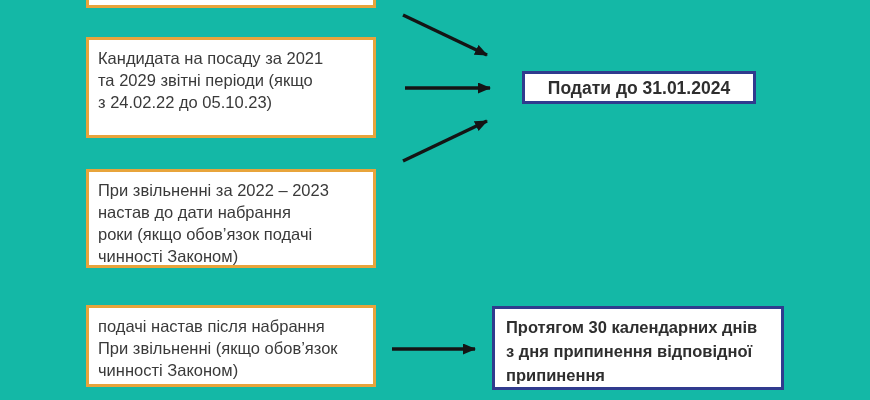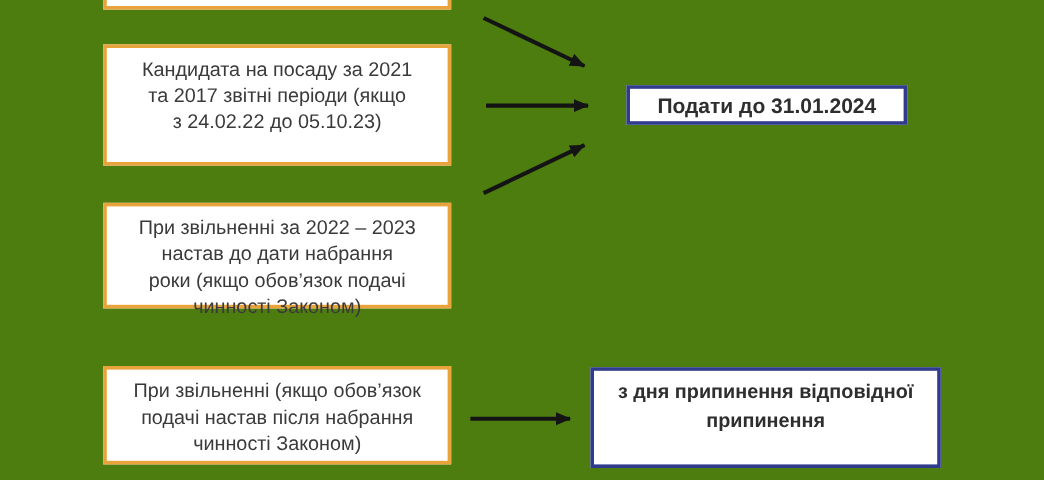--- a/index.html
+++ b/index.html
@@ -5,23 +5,22 @@
   html, body {
     margin: 0;
     padding: 0;
     background: #ffffff;
     font-family: "Liberation Sans", sans-serif;
   }
   .canvas {
     position: relative;
     width: 870px;
     height: 400px;
-    background: #4d7c0f;
+    background: #14b8a6;
     overflow: hidden;
-    text-align: center;
   }
   .lbox {
     position: absolute;
     box-sizing: border-box;
     border: 3px solid #E8A43B;
     background: #ffffff;
     padding: 7px 9px;
   }
   .rbox {
     position: absolute;
@@ -39,21 +38,21 @@
     font-weight: bold;
     color: #2E2E2E;
   }
   #left-box-partial {
     left: 86px; top: -70px; width: 290px; height: 78px;
   }
   #left-box-1 {
     left: 86px; top: 37px; width: 290px; height: 101px;
   }
   #left-box-2 {
-    left: 86px; top: 169px; width: 290px; height: 88px;
+    left: 86px; top: 169px; width: 290px; height: 99px;
   }
   #left-box-3 {
     left: 86px; top: 305px; width: 290px; height: 82px;
   }
   #right-box-1 {
     left: 522px; top: 71px; width: 234px; height: 33px;
     display: flex; align-items: center; justify-content: center;
   }
   #right-box-1 .line {
     font-size: 17.5px;
@@ -74,42 +73,43 @@
 </style>
 </head>
 <body>
 
 <div class="canvas">
 
   <div class="lbox" id="left-box-partial"></div>
 
   <div class="lbox" id="left-box-1">
     <div class="line">Кандидата на посаду за 2021</div>
-    <div class="line">та 2017 звітні періоди (якщо</div>
+    <div class="line">та 2029 звітні періоди (якщо</div>
     <div class="line">з 24.02.22 до 05.10.23)</div>
   </div>
 
   <div class="lbox" id="left-box-2">
     <div class="line">При звільненні за 2022 – 2023</div>
     <div class="line">настав до дати набрання</div>
     <div class="line">роки (якщо обов’язок подачі</div>
     <div class="line">чинності Законом)</div>
   </div>
 
   <div class="lbox" id="left-box-3">
+    <div class="line">подачі настав після набрання</div>
     <div class="line">При звільненні (якщо обов’язок</div>
-    <div class="line">подачі настав після набрання</div>
     <div class="line">чинності Законом)</div>
   </div>
 
   <div class="rbox" id="right-box-1">
     <div class="line">Подати до 31.01.2024</div>
   </div>
 
   <div class="rbox" id="right-box-2">
+    <div class="line">Протягом 30 календарних днів</div>
     <div class="line">з дня припинення відповідної</div>
     <div class="line">припинення</div>
   </div>
 
   <svg class="arrows-layer" viewBox="0 0 870 400" xmlns="http://www.w3.org/2000/svg">
     <defs>
       <marker id="arrowhead" markerUnits="userSpaceOnUse" markerWidth="14" markerHeight="12" refX="12" refY="5.5" orient="auto">
         <path d="M0,0 L13,5.5 L0,11 Z" fill="#141414"></path>
       </marker>
     </defs>

